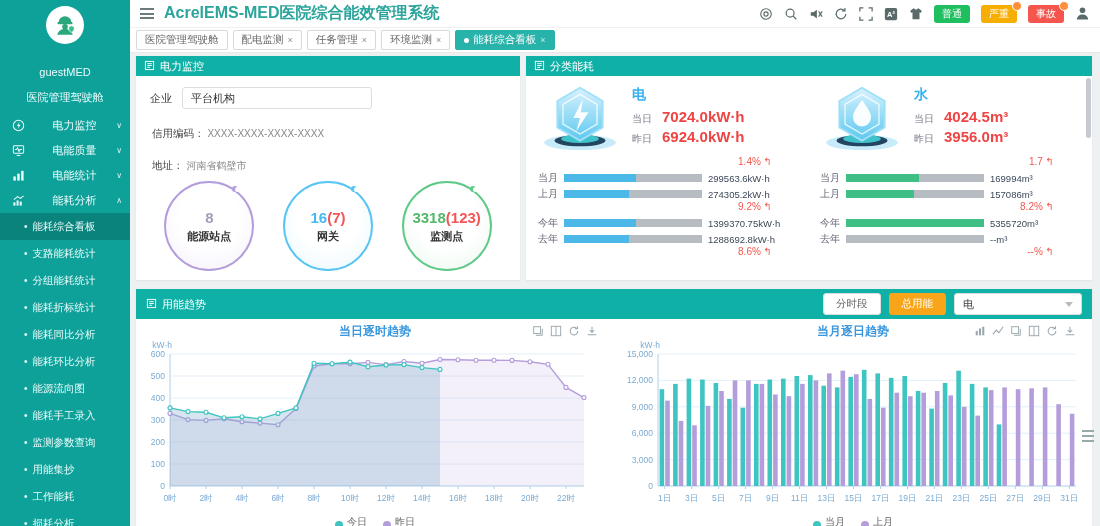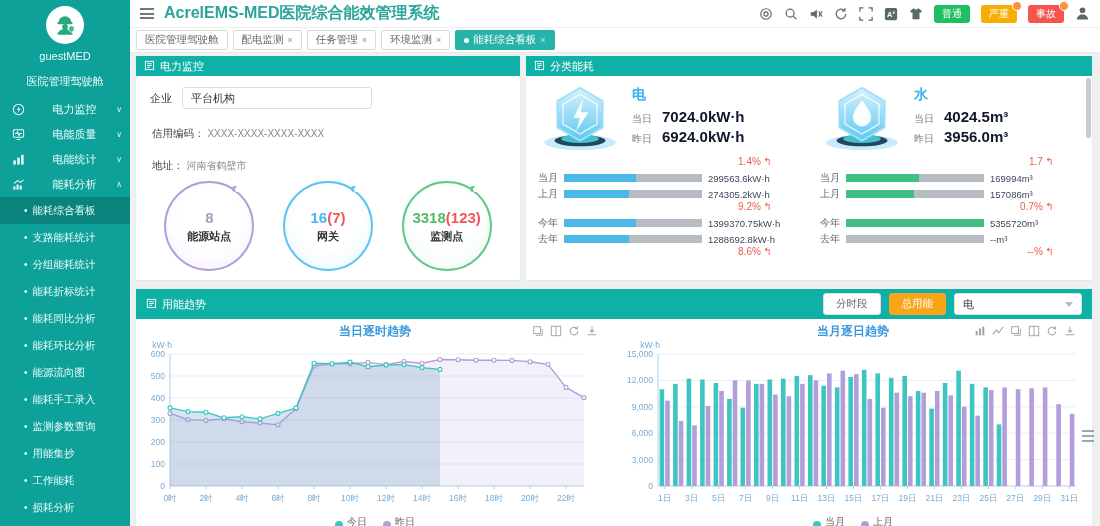--- a/index.html
+++ b/index.html
@@ -6,21 +6,21 @@
   html,body { width:1100px; height:526px; overflow:hidden;
     font-family:"Liberation Sans","DejaVu Sans",sans-serif; background:#fff; }
   .app { position:relative; width:1100px; height:526px; }
 
   
   .sidebar { position:absolute; left:0; top:0; width:130px; height:526px;
     background:#0ea19a; color:#eafcfb; z-index:5; }
   .logo-block { height:50px; display:flex; align-items:center; justify-content:center; }
   .logo-circle { width:38px; height:38px; background:#fff; border-radius:50%;
     display:flex; align-items:center; justify-content:center; }
-  .username { text-align:center; font-size:11px; margin:0 0 2px; }
+  .username { text-align:center; font-size:11px; margin:16px 0 2px; }
   .home-item { text-align:center; font-size:11px; padding:10px 0 8px; cursor:pointer; }
   .menu-item { display:flex; align-items:center; height:25px; padding:0 8px 0 12px;
     font-size:11px; cursor:pointer;text-align:center; }
   .mi-icon { width:16px; display:flex; align-items:center; }
   .mi-label { flex:1; margin-left:5px; white-space:nowrap; }
   .mi-caret { font-size:8px; opacity:.9; }
   .sub-item { display:flex; align-items:center; height:27px; padding-left:24px;
     font-size:10.5px; cursor:pointer; white-space:nowrap; }
   .sub-item .bullet { margin-right:5px; font-size:10px; }
   .sub-item.active { background:#0a837d; }
@@ -79,21 +79,21 @@
   .sc-label { font-size:11px; font-weight:bold; color:#333; }
 
   
   .cat-body { display:flex; gap:22px; padding:8px 12px 0; }
   .cat-col { flex:1; min-width:0; }
   .cat-top { display:flex; gap:10px; }
   .cat-info { padding-top:2px; }
   .cat-name { font-size:14px; font-weight:bold; margin-bottom:4px; }
   .cat-vrow { display:flex; align-items:baseline; gap:8px; margin-top:2px; }
   .cat-vrow .lb { font-size:10px; color:#778; width:22px; }
-  .cat-vrow .vv { font-size:15px; font-weight:bold; color:#0f172a; white-space:nowrap; }
+  .cat-vrow .vv { font-size:15px; font-weight:bold; color:#ef4444; white-space:nowrap; }
   .pct-row { text-align:right; padding-right:26px; font-size:10px; color:#f4574d; height:13px; }
   .bars { margin-top:2px; }
   .bar-row { display:flex; align-items:center; height:14px; margin-top:2px; }
   .bar-row .lb { width:26px; font-size:10px; color:#667; }
   .bar-track { flex:1; height:8px; background:#b6bcc2; overflow:hidden; }
   .bar-fill { height:100%; }
   .bar-row .vv { width:96px; font-size:9.5px; color:#3c4858; padding-left:6px; white-space:nowrap; }
 
   
   .trend-head { height:30px; background:#0fb0a6; color:#fff; display:flex; align-items:center;
@@ -484,21 +484,21 @@
                 <span class="vv">169994m³</span>
               </div>
               <div class="bar-row">
                 <span class="lb">上月</span>
                 <div class="bar-track">
                   <div class="bar-fill" style="width: 49%; background: rgb(63, 191, 131);"></div>
                 </div>
                 <span class="vv">157086m³</span>
               </div>
             </div>
-            <div class="pct-row">0.7% ↰</div>
+            <div class="pct-row">8.2% ↰</div>
             <div class="bars">
               <div class="bar-row">
                 <span class="lb">今年</span>
                 <div class="bar-track">
                   <div class="bar-fill" style="width: 100%; background: rgb(63, 191, 131);"></div>
                 </div>
                 <span class="vv">5355720m³</span>
               </div>
               <div class="bar-row">
                 <span class="lb">去年</span>

